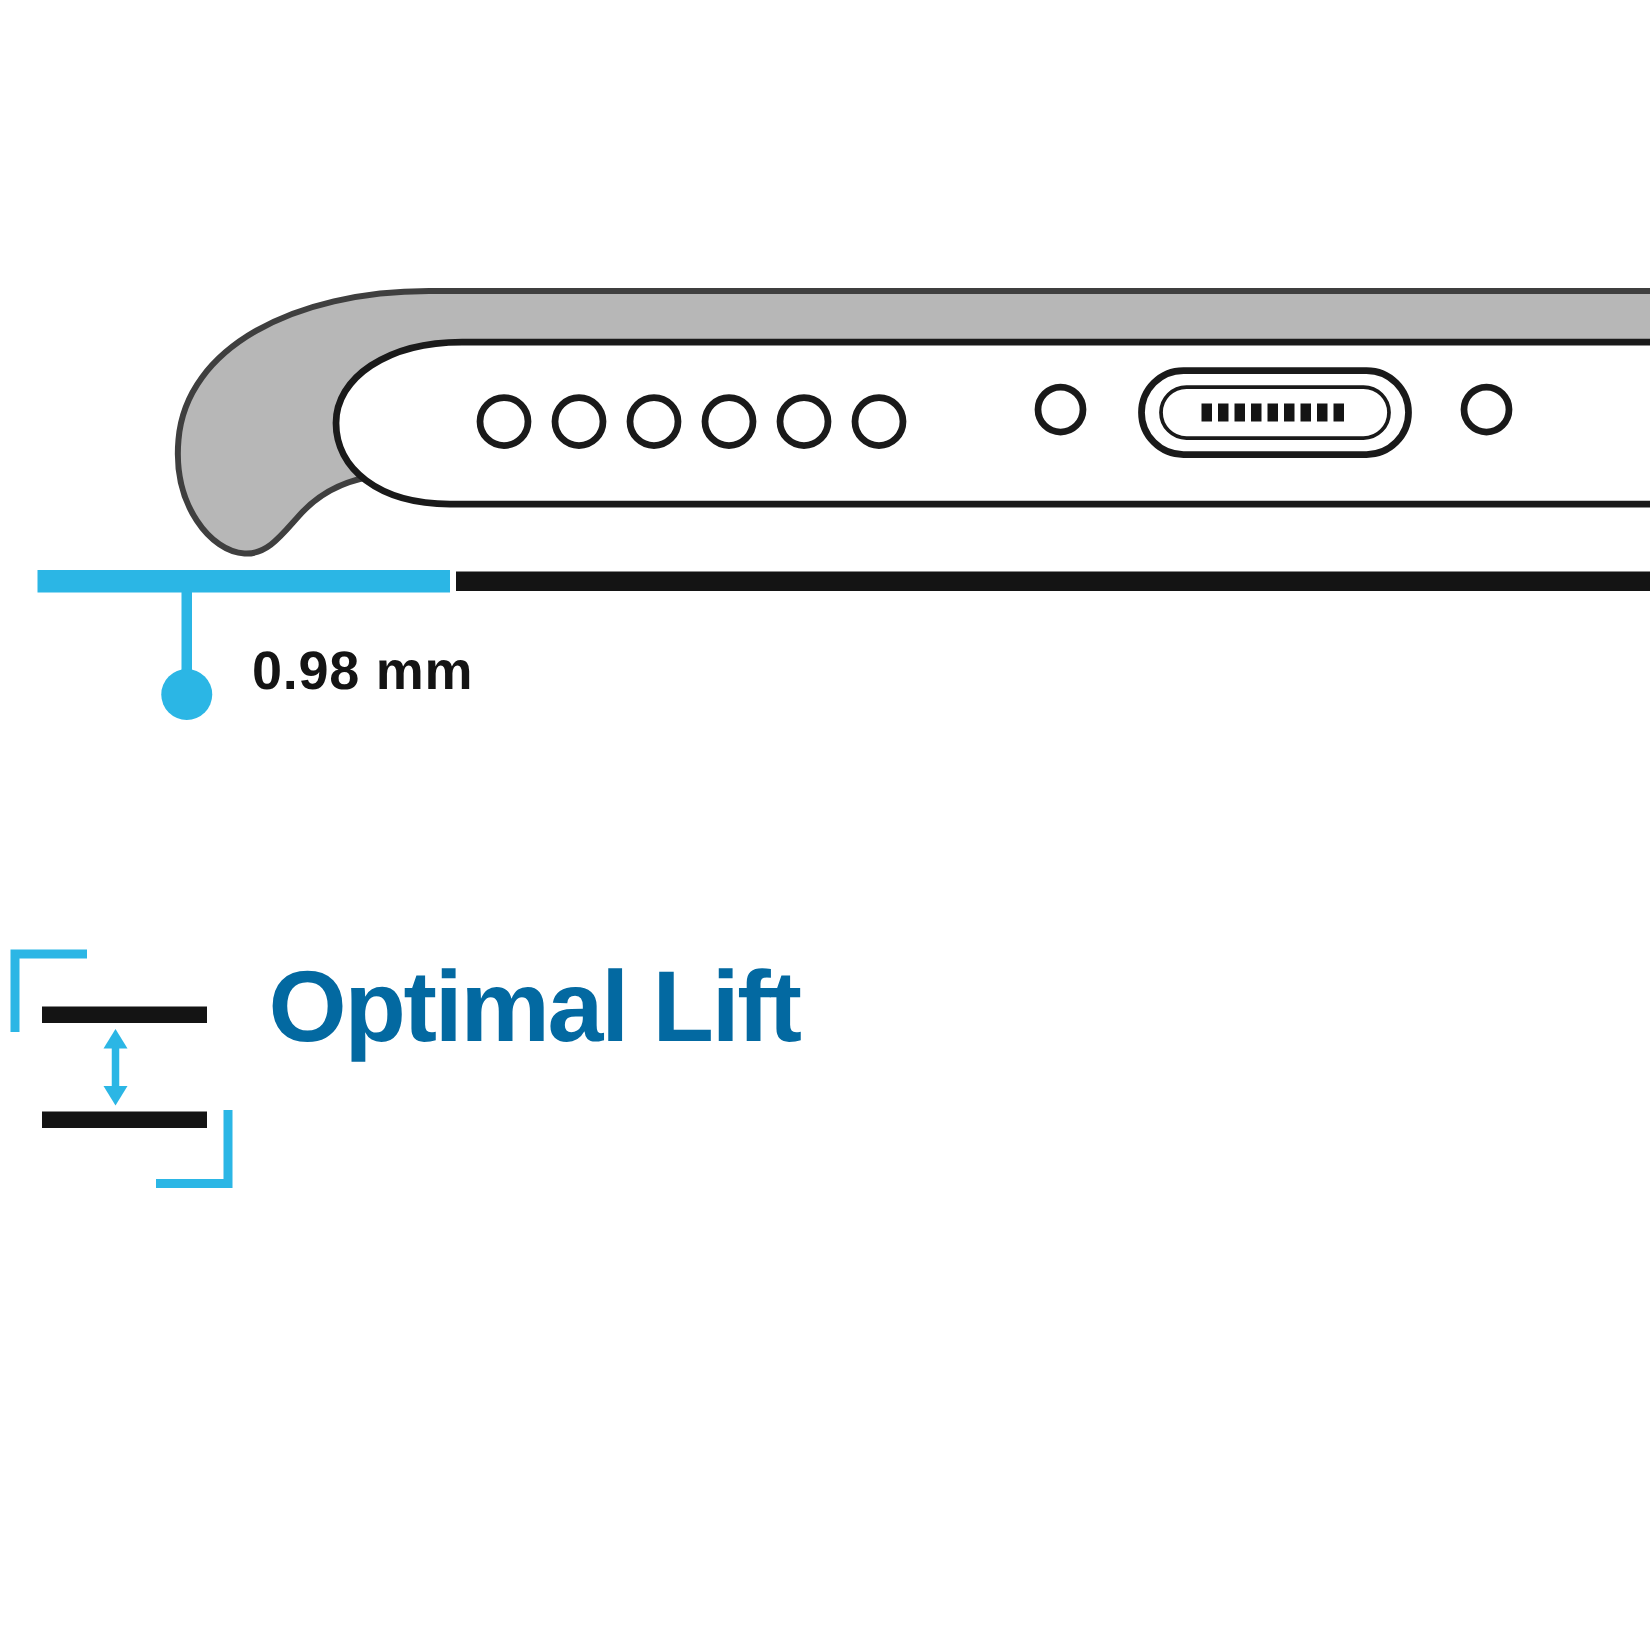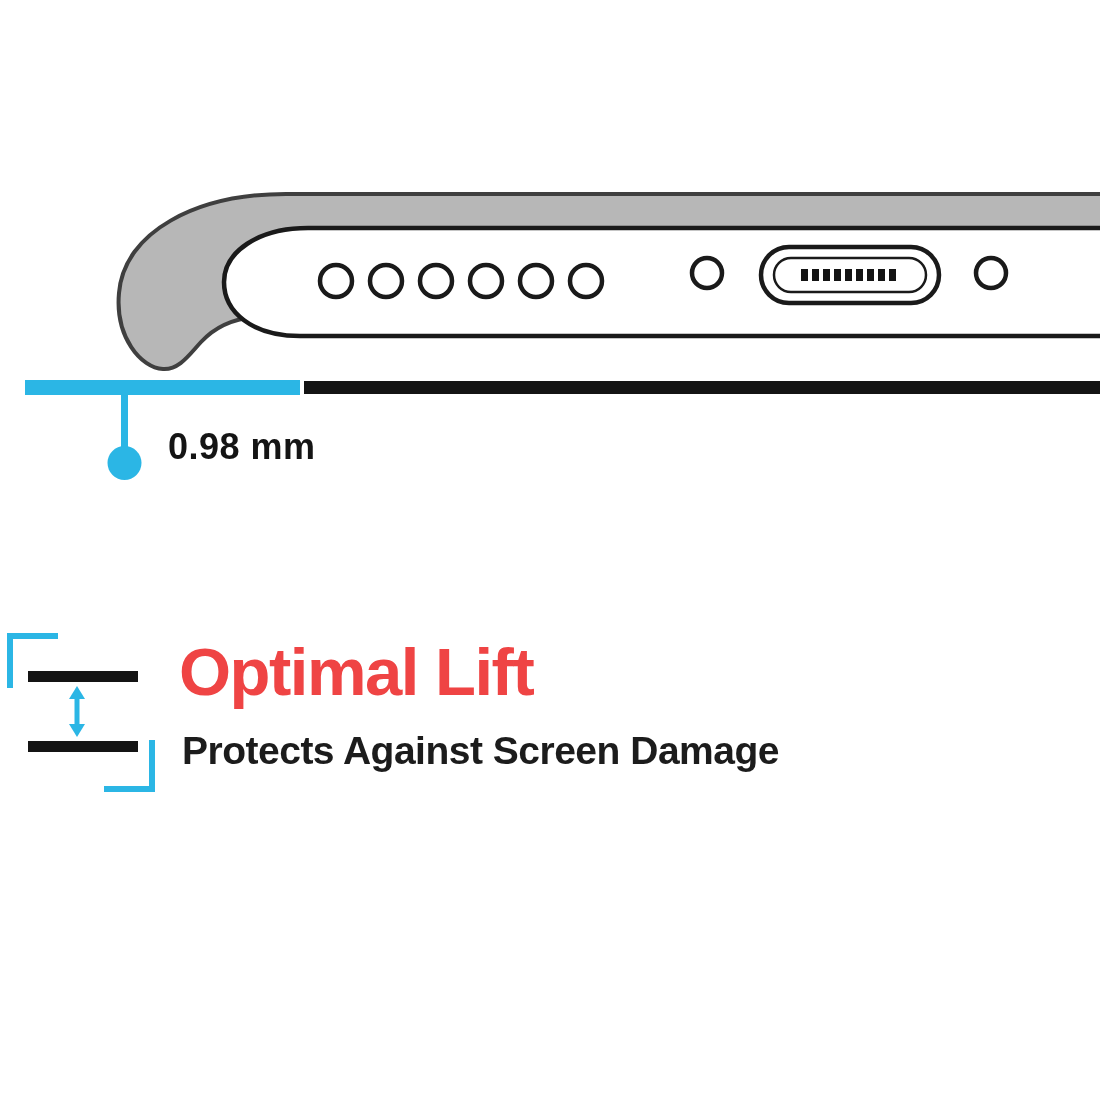--- a/index.html
+++ b/index.html
@@ -21,21 +21,21 @@
     font-weight: bold;
     color: #141414;
     letter-spacing: 0.5px;
   }
   .feature-title {
     position: absolute;
     left: 179px;
     top: 638px;
     font-size: 67px;
     font-weight: bold;
-    color: #ef4444;
+    color: #0369a1;
     letter-spacing: -1.5px;
     line-height: 1;
   }
   .feature-subtitle {
     position: absolute;
     left: 182px;
     top: 731px;
     font-size: 39px;
     font-weight: 600;
     color: #1c1c1c;
@@ -113,15 +113,14 @@
       </g>
       <rect x="28" y="741" width="110" height="11" fill="#141414"></rect>
       <path d="M 104 789 L 152 789 L 152 740" fill="none" stroke="#2BB6E5" stroke-width="6"></path>
     </g>
   </svg>
 
   <div class="measure-label">0.98 mm</div>
 
   <h1 class="feature-title">Optimal Lift</h1>
 
-  <p class="feature-subtitle">Protects Against Screen Damage</p>
 
 </div>
 
 </body></html>

